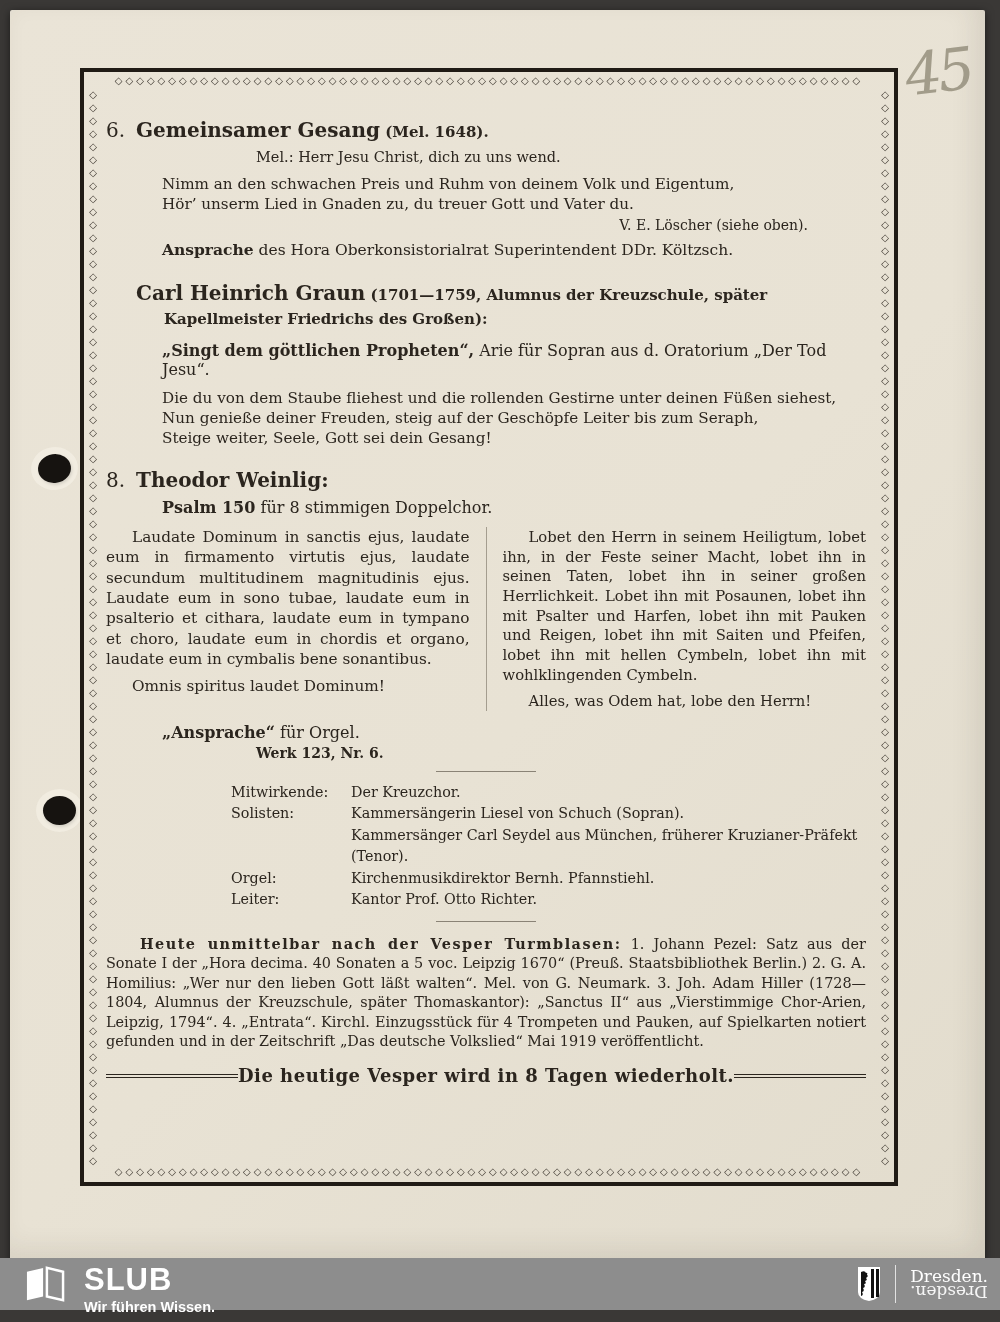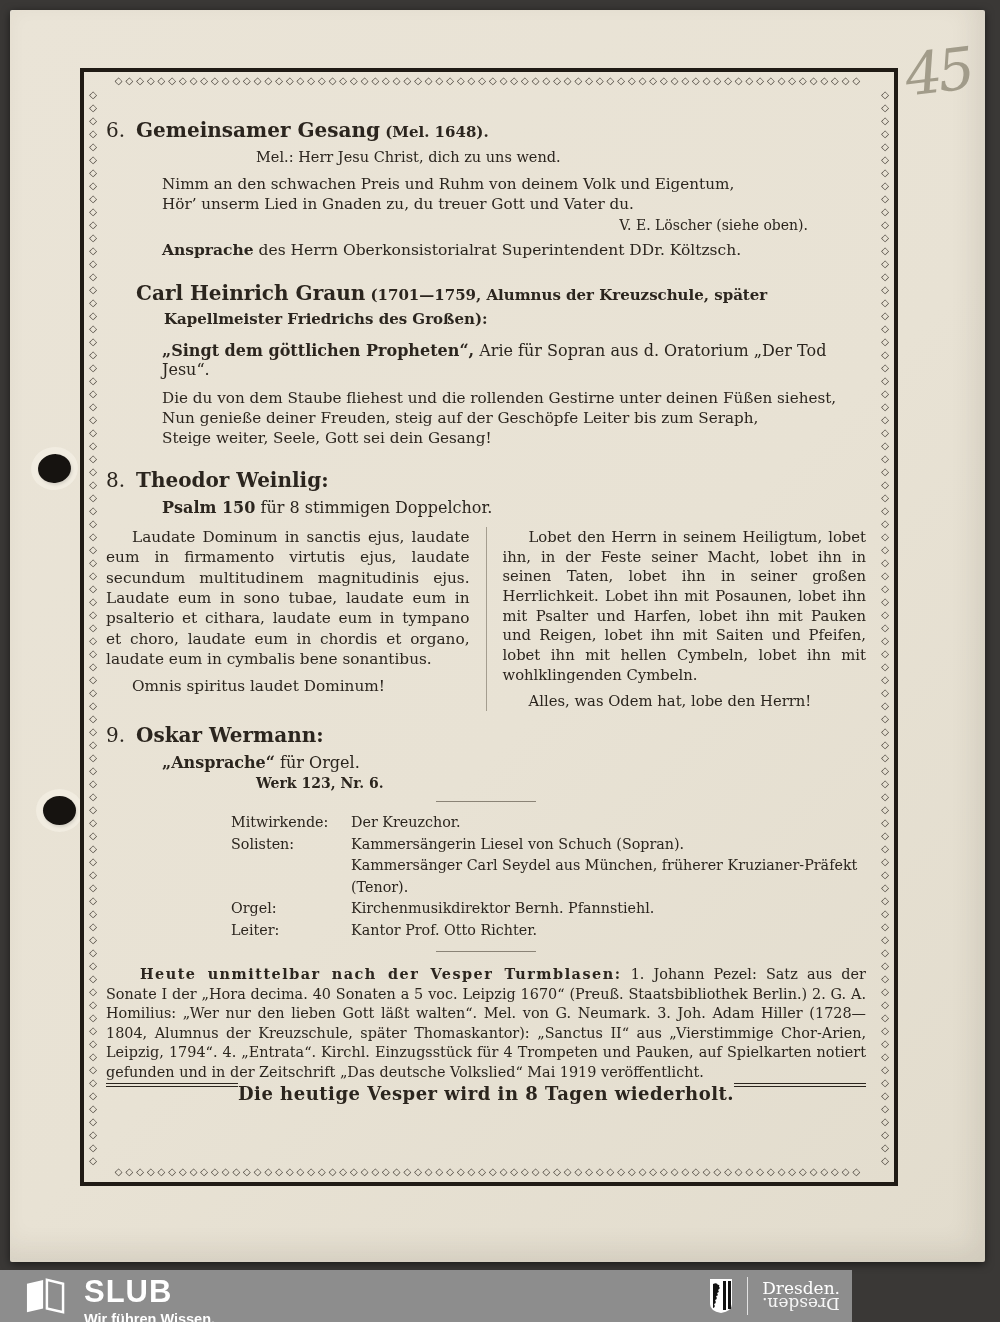--- a/index.html
+++ b/index.html
@@ -73,26 +73,26 @@
   .col-left { padding-right:16px; }
   .col-right { padding-left:16px; font-size:14.8px; }
   .col-divider { width:1px; background:#a49d8f; }
   .col-closing { text-indent:26px; margin-top:7px; }
   .short-rule { width:100px; margin:10px auto 0 auto; border-top:1px solid #8a8376; }
   .performers { margin:10px 0 0 125px; font-size:14.3px; line-height:1.5;
     display:grid; grid-template-columns:112px 1fr; column-gap:8px; }
   .performers .lbl { text-align:left; }
   .turmblasen { margin-top:12px; font-size:14.4px; line-height:1.36; text-align:justify; text-indent:34px; }
   .turmblasen .lead { font-weight:bold; letter-spacing:1.5px; }
-  .banner { margin-top:1px; display:flex; }
+  .banner { margin-top:13px; display:flex; align-items:center; }
   .banner .rule { flex:1; height:4px; border-top:1.6px solid #2b251e; border-bottom:1.6px solid #2b251e; }
   .banner .txt { font-weight:bold; font-size:18px; letter-spacing:.5px; white-space:nowrap; }
   
   .footer {
-    position:absolute; left:0; bottom:0; width:852px; height:52px;
+    position:absolute; left:0; bottom:12px; width:1000px; height:52px;
     font-family:"Liberation Sans", sans-serif; color:#fff;
   }
   .slub { position:absolute; left:24px; top:6px; display:flex; }
   .book-icon { width:42px; height:38px; margin-top:2px; }
   .slub-text { margin-left:18px; }
   .slub-name { font-size:31px; font-weight:bold; letter-spacing:1px; line-height:1.0; }
   .slub-tagline { font-size:14.5px; font-weight:bold; margin-top:4px; }
   .dresden { position:absolute; right:12px; top:7px; display:flex; align-items:center; }
   .arms-icon { width:24px; height:36px; margin-right:14px; }
   .dresden-divider { width:1px; height:38px; background:rgba(255,255,255,.75); margin-right:14px; }
@@ -116,21 +116,21 @@
     <div class="content">
 
       <div>
         <div class="sec-head"><span class="sec-num">6.</span><span class="bold">Gemeinsamer Gesang</span><span class="head-note"> (Mel. 1648).</span></div>
         <div class="melody">Mel.: Herr Jesu Christ, dich zu uns wend.</div>
         <div class="verse">
           <div>Nimm an den schwachen Preis und Ruhm von deinem Volk und Eigentum,</div>
           <div>Hör’ unserm Lied in Gnaden zu, du treuer Gott und Vater du.</div>
         </div>
         <div class="attribution">V. E. Löscher (siehe oben).</div>
-        <div class="ansprache"><span class="bold">Ansprache</span><span> des Herrn Oberkonsistorialrat Superintendent DDr. Költzsch.</span></div>
+        <div class="ansprache"><span class="bold">Ansprache</span><span> des Hora Oberkonsistorialrat Superintendent DDr. Költzsch.</span></div>
       </div>
 
       <div class="item7">
         <div class="sec-head hang"><span class="sec-num">7.</span><span class="bold">Carl Heinrich Graun</span><span class="head-note"> (1701—1759, Alumnus der Kreuzschule, später Kapellmeister Friedrichs des Großen):</span></div>
         <div class="worktitle"><span class="bold">„Singt dem göttlichen Propheten“,</span><span> Arie für Sopran aus d. Oratorium „Der Tod Jesu“.</span></div>
         <div class="verse" style="">
           <div>Die du von dem Staube fliehest und die rollenden Gestirne unter deinen Füßen siehest,</div>
           <div>Nun genieße deiner Freuden, steig auf der Geschöpfe Leiter bis zum Seraph,</div>
           <div>Steige weiter, Seele, Gott sei dein Gesang!</div>
         </div>
@@ -146,21 +146,20 @@
           </div>
           <div class="col-divider"></div>
           <div class="col col-right">
             <p>Lobet den Herrn in seinem Heiligtum, lobet ihn, in der Feste seiner Macht, lobet ihn in seinen Taten, lobet ihn in seiner großen Herrlichkeit. Lobet ihn mit Posaunen, lobet ihn mit Psalter und Harfen, lobet ihn mit Pauken und Reigen, lobet ihn mit Saiten und Pfeifen, lobet ihn mit hellen Cymbeln, lobet ihn mit wohlklingenden Cymbeln.</p>
             <div class="col-closing">Alles, was Odem hat, lobe den Herrn!</div>
           </div>
         </div>
       </div>
 
       <div class="item9">
-        <div class="sec-head"><span class="sec-num">9.</span><span class="bold">Oskar Wermann:</span></div>
         <div class="worktitle" style="margin-top:6px;"><span class="bold">„Ansprache“</span><span> für Orgel.</span></div>
         <div class="worknum">Werk 123, Nr. 6.</div>
       </div>
 
       <div class="short-rule"></div>
 
       <div class="performers">
         <div class="lbl">Mitwirkende:</div>
         <div>Der Kreuzchor.</div>
         <div class="lbl">Solisten:</div>

